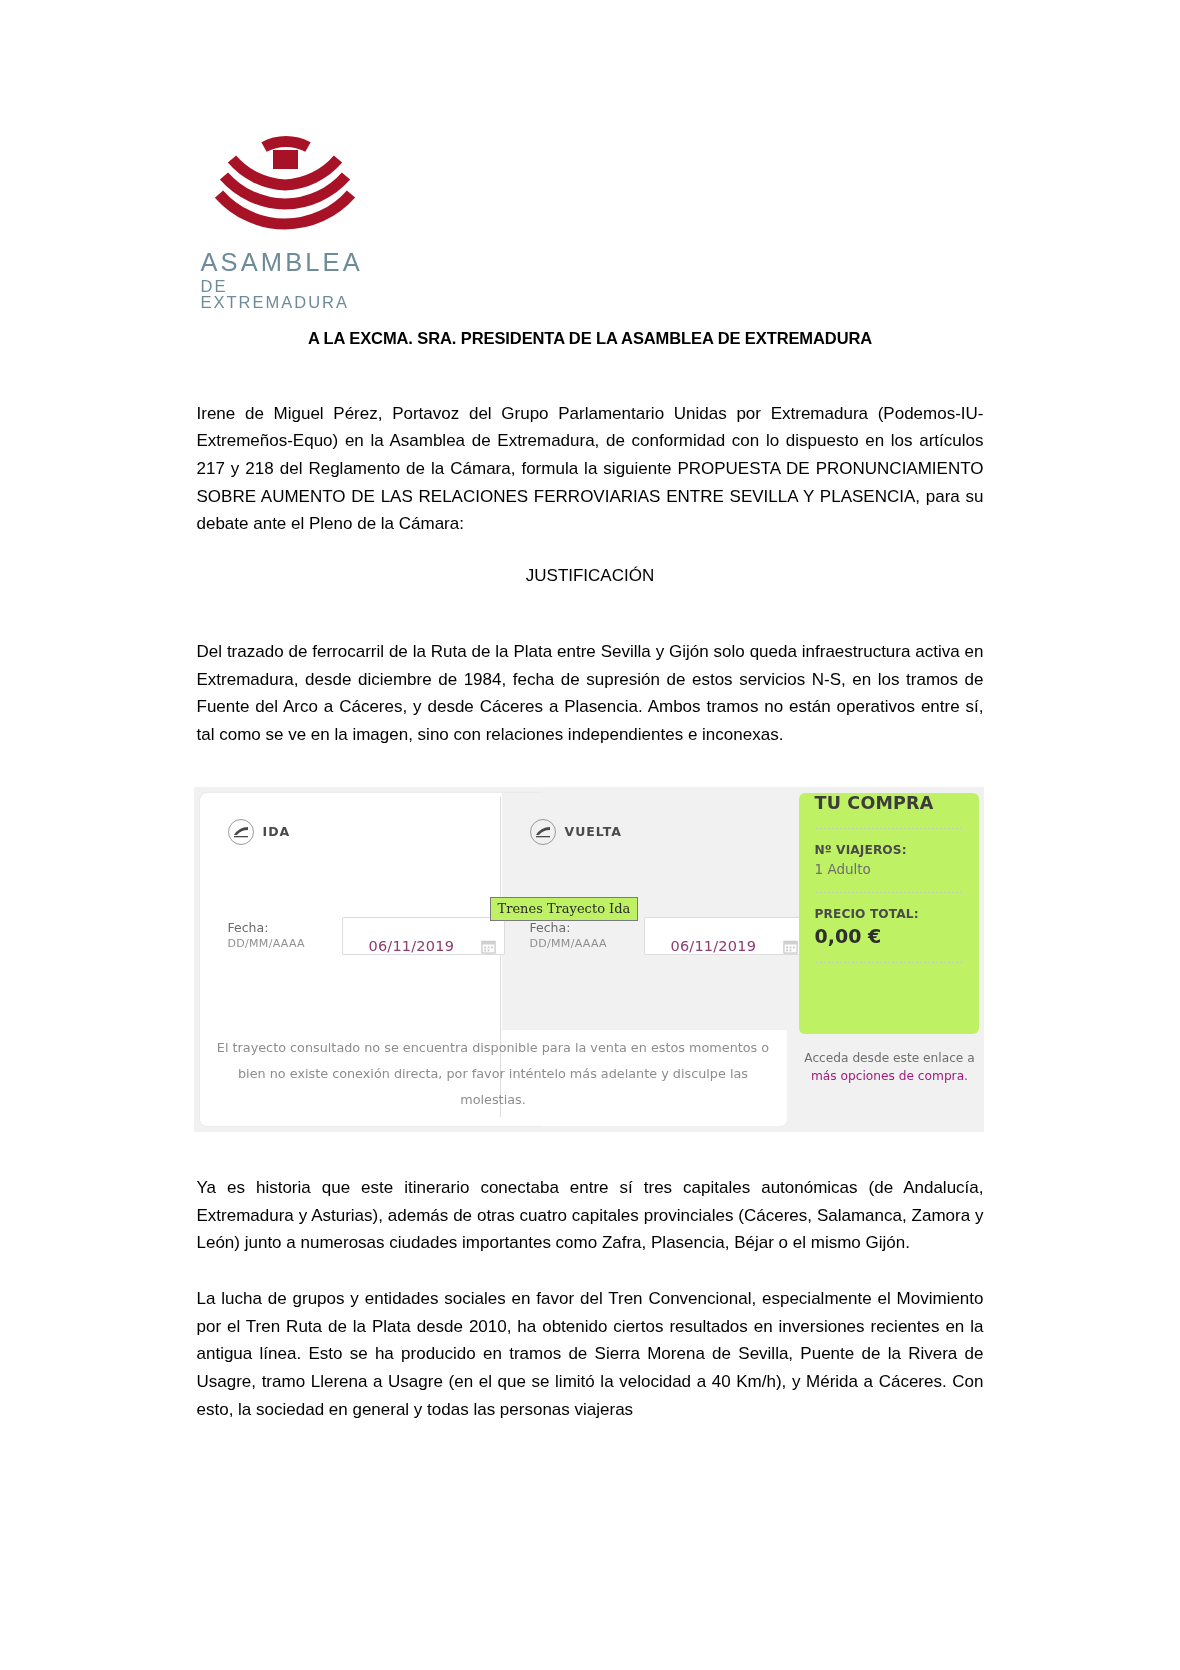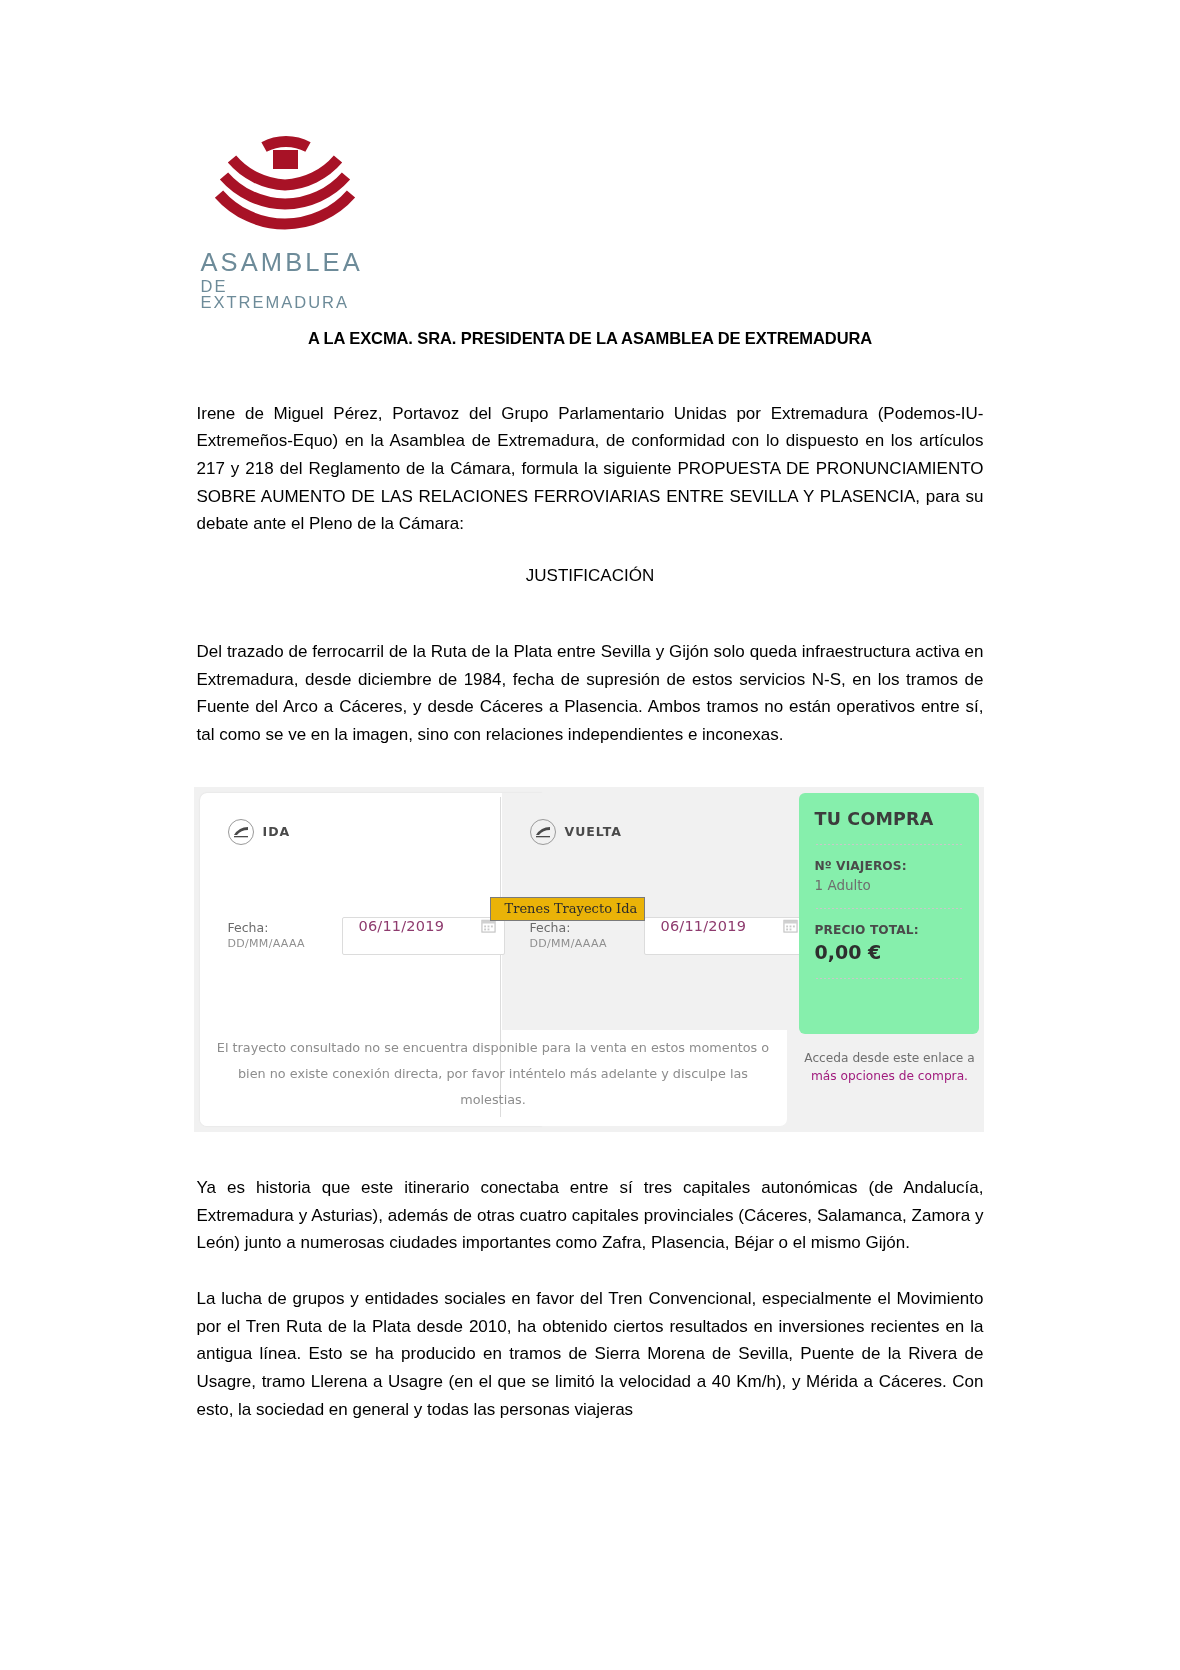--- a/index.html
+++ b/index.html
@@ -202,41 +202,41 @@
     width: 86px;
   }
   .date-lbl .sub { font-size: 11px; color: #8f8f8f; letter-spacing: 0.3px; }
   .date-box {
     width: 163px;
     height: 38px;
     border: 1px solid #dcdcdc;
     background: #fff;
     border-radius: 2px;
     display: flex;
-    align-items: flex-start;
+    align-items: flex-end;
     justify-content: space-between;
-    padding: 0 8px 0 16px;
+    padding: 0 8px 0 26px;
   }
   .date-val {
     font-size: 14.5px;
     color: #8e3b6e;
     letter-spacing: 0.2px;
   }
   .cal-ico { width: 15px; height: 15px; opacity: 0.45; }
 
   .tooltip {
     position: absolute;
     left: 432px;
     top: 860px;
-    background: #eab308;
+    background: #bef264;
     border: 1px solid #7a7a7a;
     font-family: "DejaVu Serif", serif;
     font-size: 13px;
     color: #2b2b2b;
-    padding: 3px 7px 4px 14px;
+    padding: 3px 7px 4px 7px;
     white-space: nowrap;
     z-index: 40;
   }
 
   .err-msg {
     position: absolute;
     left: 6px;
     top: 248px;
     width: 587px;
     text-align: center;
@@ -246,23 +246,23 @@
     padding: 0 14px;
   }
 
   
   .buy-card {
     position: absolute;
     left: 605px;
     top: 6px;
     width: 180px;
     height: 241px;
-    background: #86efac;
+    background: #bef264;
     border-radius: 6px;
-    padding: 16px 16px 0 16px;
+    padding: 0 16px 0 16px;
   }
   .buy-title {
     font-size: 17.5px;
     font-weight: bold;
     color: #3c3c3c;
     letter-spacing: 0.2px;
   }
   .dotline {
     height: 1px;
     margin: 15px 0 14px 0;

